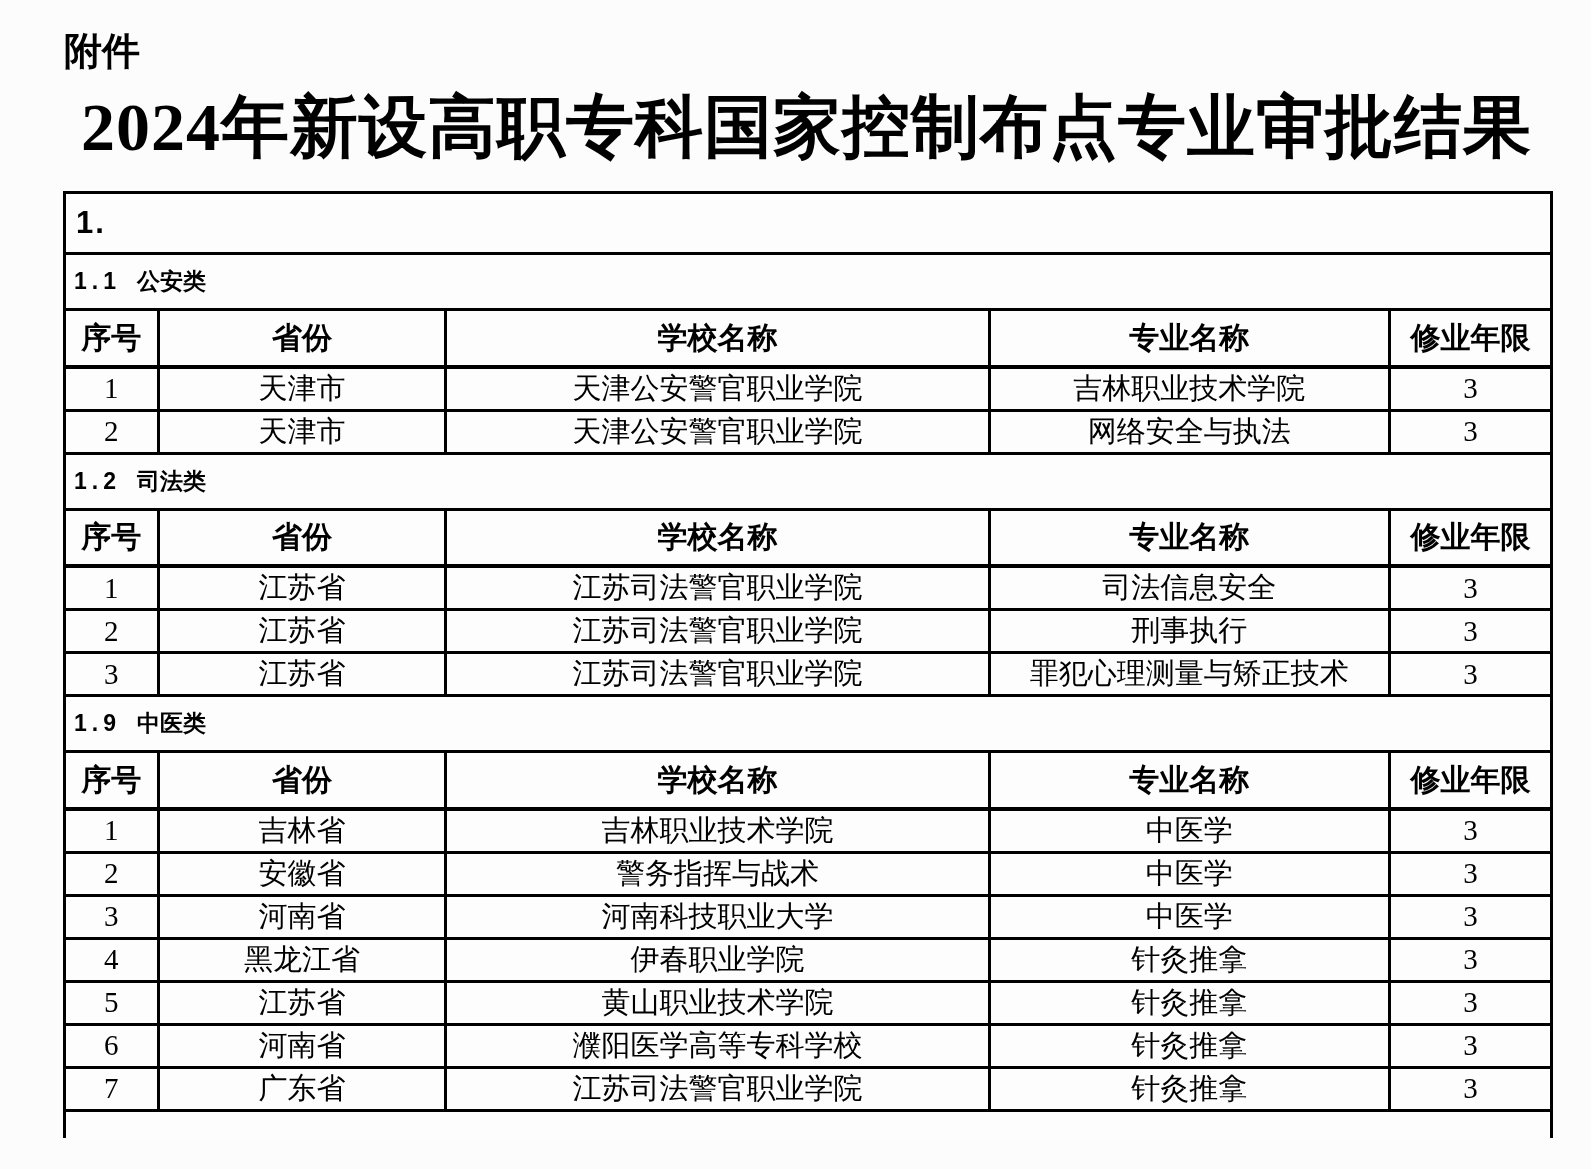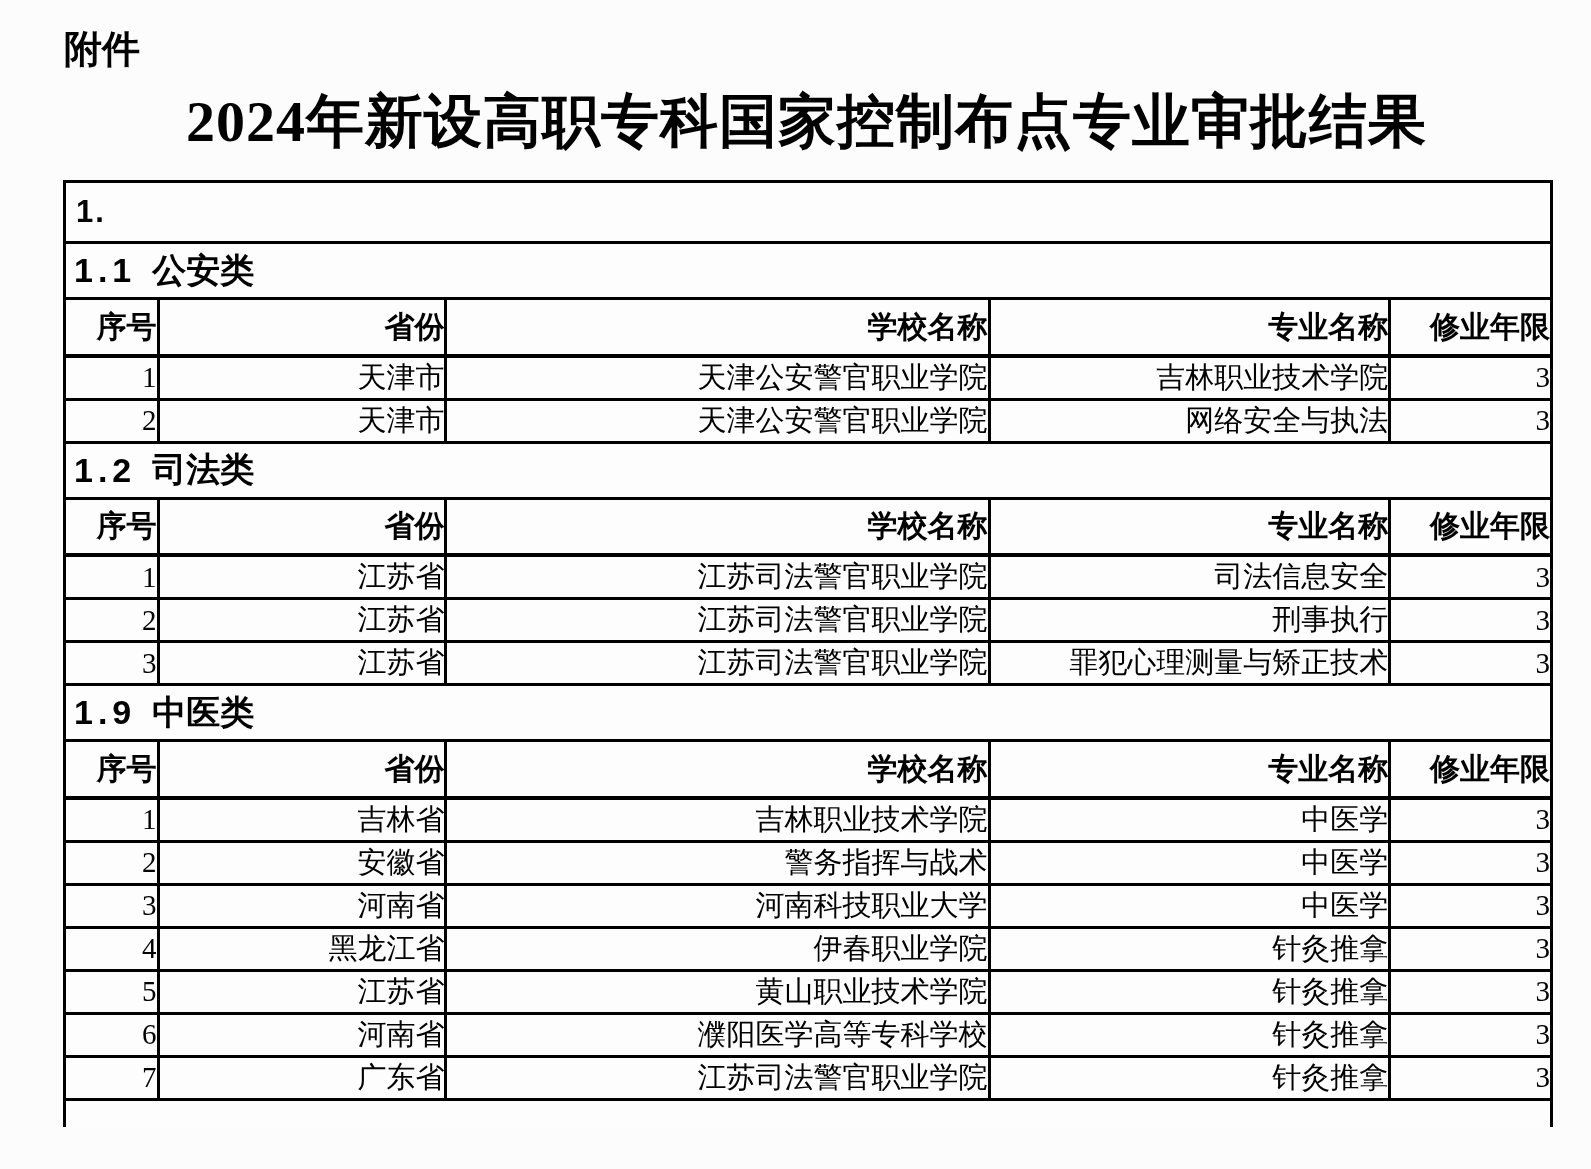--- a/index.html
+++ b/index.html
@@ -5,32 +5,32 @@
   * { margin: 0; padding: 0; box-sizing: border-box; }
   html, body {
     width: 1591px; height: 1169px;
     overflow: hidden;
     background: #fcfcfc;
     color: #000;
     font-family: "Liberation Serif", "DejaVu Serif", serif;
   }
   .attachment {
     margin: 30px 0 0 64px;
-    font-family: Liberation Mono, monospace;
+    font-family: Liberation Sans, sans-serif;
     font-weight: bold;
     font-size: 38px;
     line-height: 1.15;
   }
   .doc-title {
     width: 1493px;
     margin: 16px 0 0 60px;
     text-align: center;
     font-family: "Liberation Serif", "DejaVu Serif", serif;
     font-weight: bold;
-    font-size: 58px;
+    font-size: 68px;
     line-height: 1.1;
     letter-spacing: 1px;
     white-space: nowrap;
   }
   .outer-box {
     margin: 27px 0 0 63px;
     width: 1490px;
     border: 3px solid #000;
     border-bottom: none;
     background: #fdfdfd;
@@ -46,28 +46,28 @@
     font-size: 31px;
   }
   .main-heading .sec-num { margin-right: 30px; letter-spacing: 2px; }
   .sub-heading {
     height: 53px;
     display: flex;
     align-items: center;
     padding-left: 8px;
     font-family: "Liberation Sans", "DejaVu Sans", sans-serif;
     font-weight: bold;
-    font-size: 34px;
+    font-size: 23px;
   }
   .sub-heading .sec-num { margin-right: 16px; letter-spacing: 5px; }
   table.approval-table {
     width: 100%;
     border-collapse: collapse;
     table-layout: fixed;
-    text-align: right;
+    text-align: center;
   }
   .approval-table th, .approval-table td {
     border: 3px solid #000;
     overflow: hidden;
     white-space: nowrap;
     vertical-align: middle;
     padding: 0;
   }
   .approval-table th {
     height: 57px;

